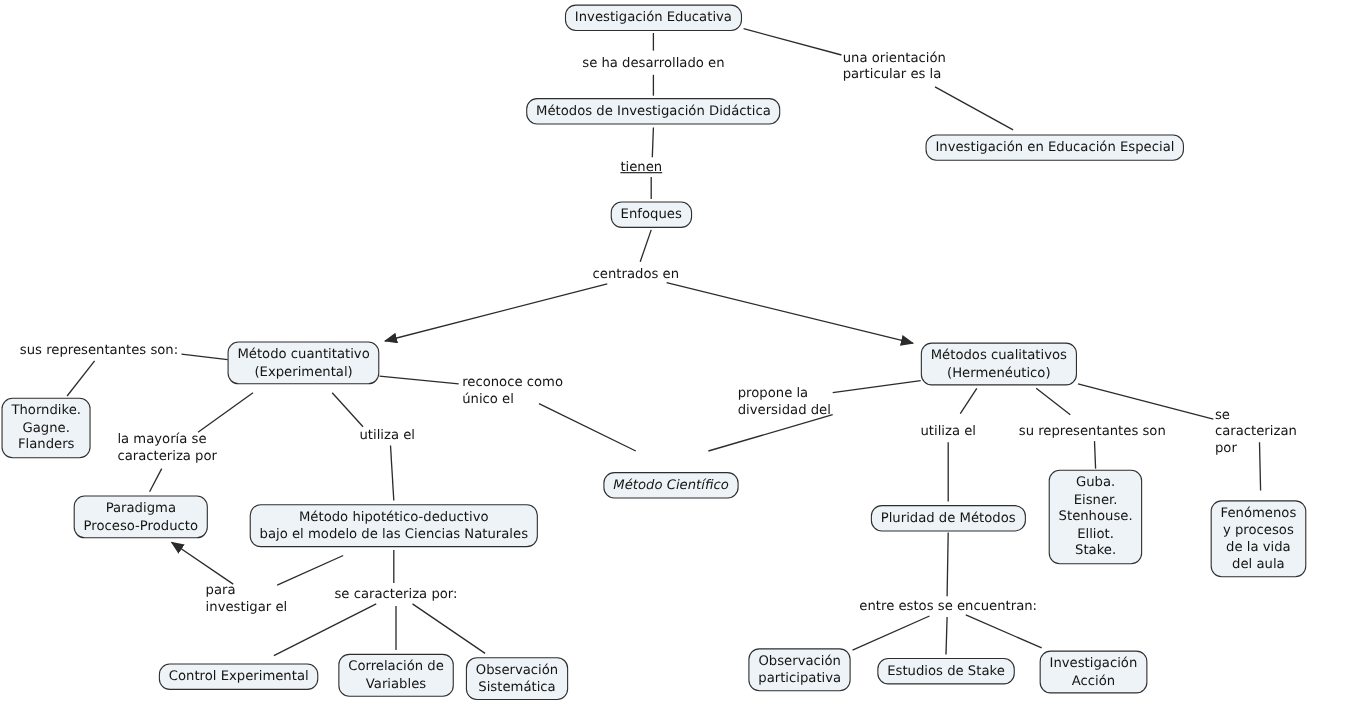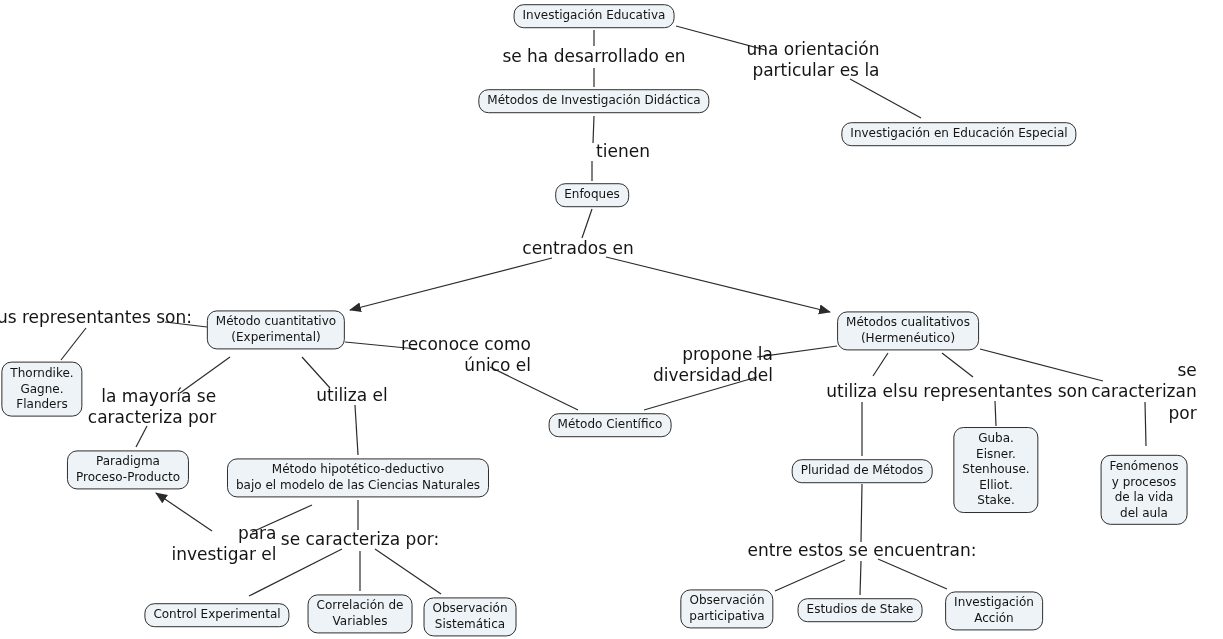--- a/index.html
+++ b/index.html
@@ -24,24 +24,24 @@
     font-size:12px;
     line-height:1.3;
     color:var(--text-color,#141414);
     text-align:center;
     white-space:pre-line;
     box-sizing:border-box;
   }
   .link-label{
     position:absolute;
     transform:translate(-50%,-50%);
-    font-size:17px;
+    font-size:12px;
     line-height:1.25;
     color:var(--text-color,#141414);
-    text-align:right;
+    text-align:left;
     white-space:pre-line;
   }
 </style>
 </head>
 <body style="background: rgb(255, 255, 255);">
 
 <div id="stage">
   <svg id="edge-layer" viewBox="0 0 1223 639" width="1223" height="639" xmlns="http://www.w3.org/2000/svg">
       <defs>
         <marker id="arrowhead" markerWidth="13" markerHeight="11" refX="11" refY="5" orient="auto" markerUnits="userSpaceOnUse">
@@ -90,21 +90,21 @@
     <div class="node" style="left: 959px; top: 134px; text-align: right;">Investigación en Educación Especial</div>
     <div class="node" style="left: 276px; top: 330px;">Método cuantitativo
 (Experimental)</div>
     <div class="node" style="left: 42px; top: 389px;">Thorndike.
 Gagne.
 Flanders</div>
     <div class="node" style="left: 128px; top: 470px;">Paradigma
 Proceso-Producto</div>
     <div class="node" style="left: 358px; top: 478px;">Método hipotético-deductivo
 bajo el modelo de las Ciencias Naturales</div>
-    <div class="node" style="left: 610px; top: 425px;">Método Científico</div>
+    <div class="node" style="left: 610px; top: 441px; font-style: italic;">Método Científico</div>
     <div class="node" style="left: 908px; top: 331px;">Métodos cualitativos
 (Hermenéutico)</div>
     <div class="node" style="left: 862px; top: 471px;">Pluridad de Métodos</div>
     <div class="node" style="left: 996px; top: 470px;">Guba.
 Eisner.
 Stenhouse.
 Elliot.
 Stake.</div>
     <div class="node" style="left: 1144px; top: 470px; margin-top: 20px;">Fenómenos y procesos
 de la vida del aula</div>
@@ -114,21 +114,21 @@
     <div class="node" style="left: 470px; top: 617px;">Observación
 Sistemática</div>
     <div class="node" style="left: 727px; top: 609px;">Observación
 participativa</div>
     <div class="node" style="left: 860px; top: 610px;">Estudios de Stake</div>
     <div class="node" style="left: 994px; top: 611px;">Investigación
 Acción</div>
     <div class="link-label" style="left: 594px; top: 57px;">se ha desarrollado en</div>
     <div class="link-label" style="left: 813px; top: 60px;">una orientación
 particular es la</div>
-    <div class="link-label" style="left: 623px; top: 152px;">tienen</div>
+    <div class="link-label" style="left: 583px; top: 152px; text-decoration: underline;">tienen</div>
     <div class="link-label" style="left: 578px; top: 249px;">centrados en</div>
     <div class="link-label" style="left: 90px; top: 318px;">sus representantes son:</div>
     <div class="link-label" style="left: 152px; top: 407px;">la mayoría se
 caracteriza por</div>
     <div class="link-label" style="left: 352px; top: 396px;">utiliza el</div>
     <div class="link-label" style="left: 466px; top: 355px;">reconoce como
 único el</div>
     <div class="link-label" style="left: 713px; top: 365px;">propone la
 diversidad del</div>
     <div class="link-label" style="left: 862px; top: 392px;">utiliza el</div>

